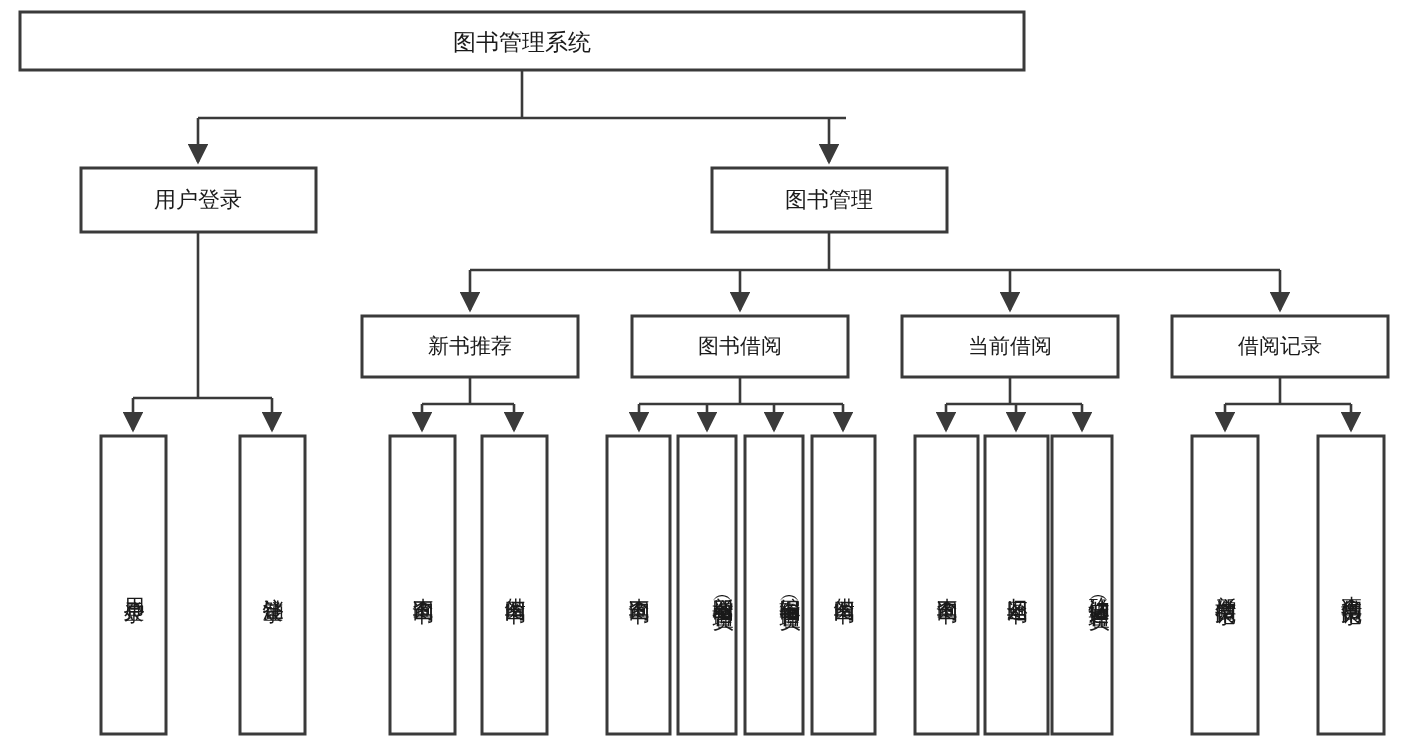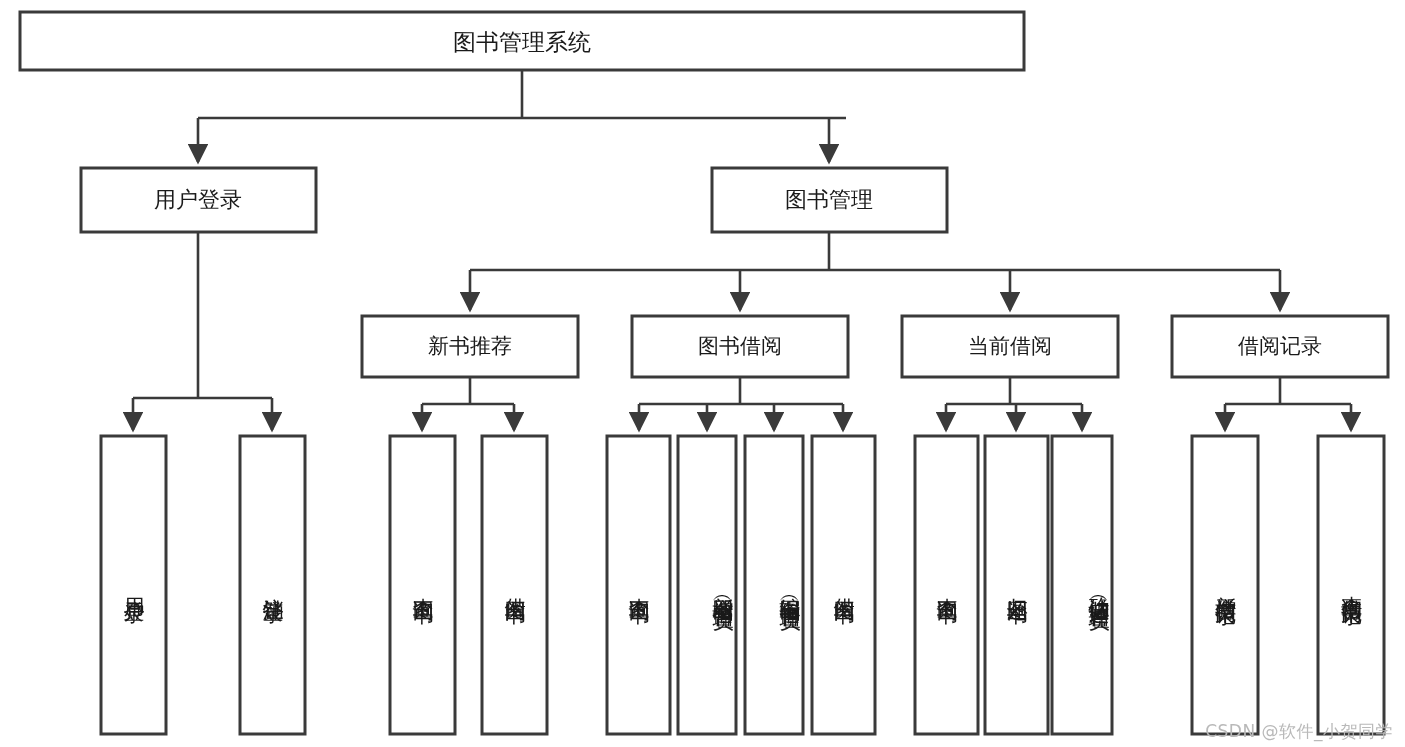--- a/index.html
+++ b/index.html
@@ -157,14 +157,13 @@
   <div class="leaf-label-wrap" style="left:607px;top:436px;width:63px;height:298px;">查询图书</div>
   <div class="leaf-label-wrap" style="left:678px;top:436px;width:58px;height:298px;align-items:flex-start;padding-top:8px;box-sizing:border-box;">新增图书（管理员）</div>
   <div class="leaf-label-wrap" style="left:745px;top:436px;width:58px;height:298px;align-items:flex-start;padding-top:8px;box-sizing:border-box;">编辑图书（管理员）</div>
   <div class="leaf-label-wrap" style="left:812px;top:436px;width:63px;height:298px;">借阅图书</div>
   <div class="leaf-label-wrap" style="left:915px;top:436px;width:63px;height:298px;">查询图书</div>
   <div class="leaf-label-wrap" style="left:985px;top:436px;width:63px;height:298px;">归还图书</div>
   <div class="leaf-label-wrap" style="left:1052px;top:436px;width:60px;height:298px;align-items:flex-start;padding-top:8px;box-sizing:border-box;">确认归还（管理员）</div>
   <div class="leaf-label-wrap" style="left:1192px;top:436px;width:66px;height:298px;">新增借阅记录</div>
   <div class="leaf-label-wrap" style="left:1318px;top:436px;width:66px;height:298px;">查询借阅记录</div>
 
-  <div class="watermark">CSDN @软件_小贺同学</div>
 </div>
 
 </body></html>

